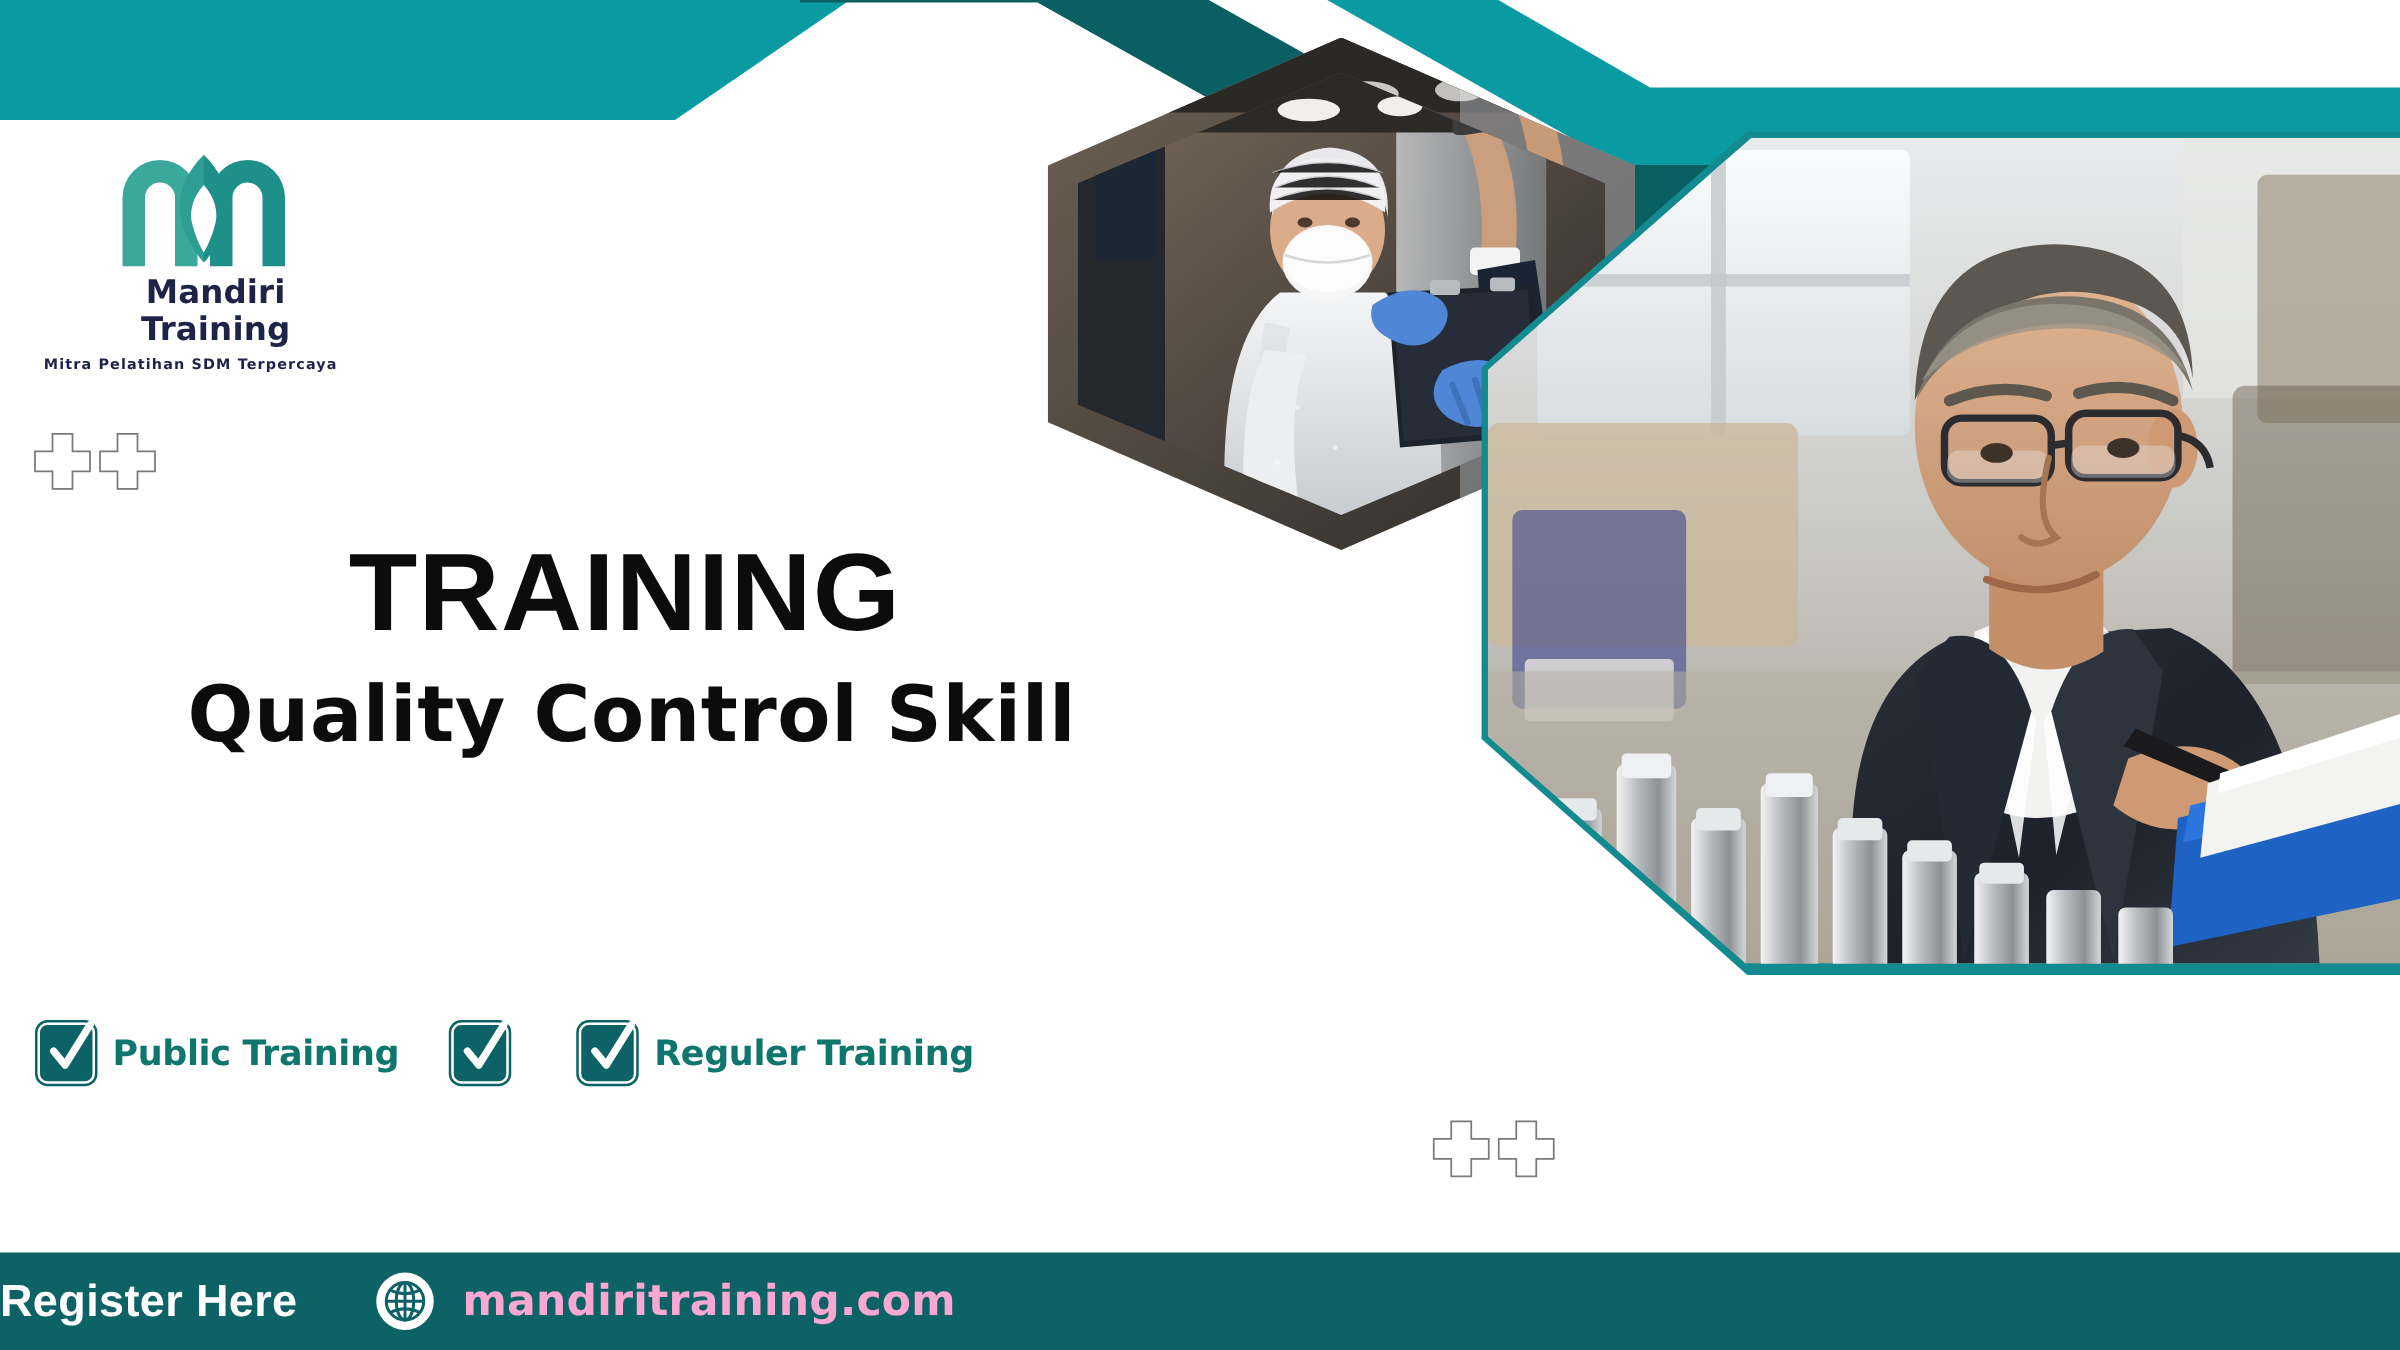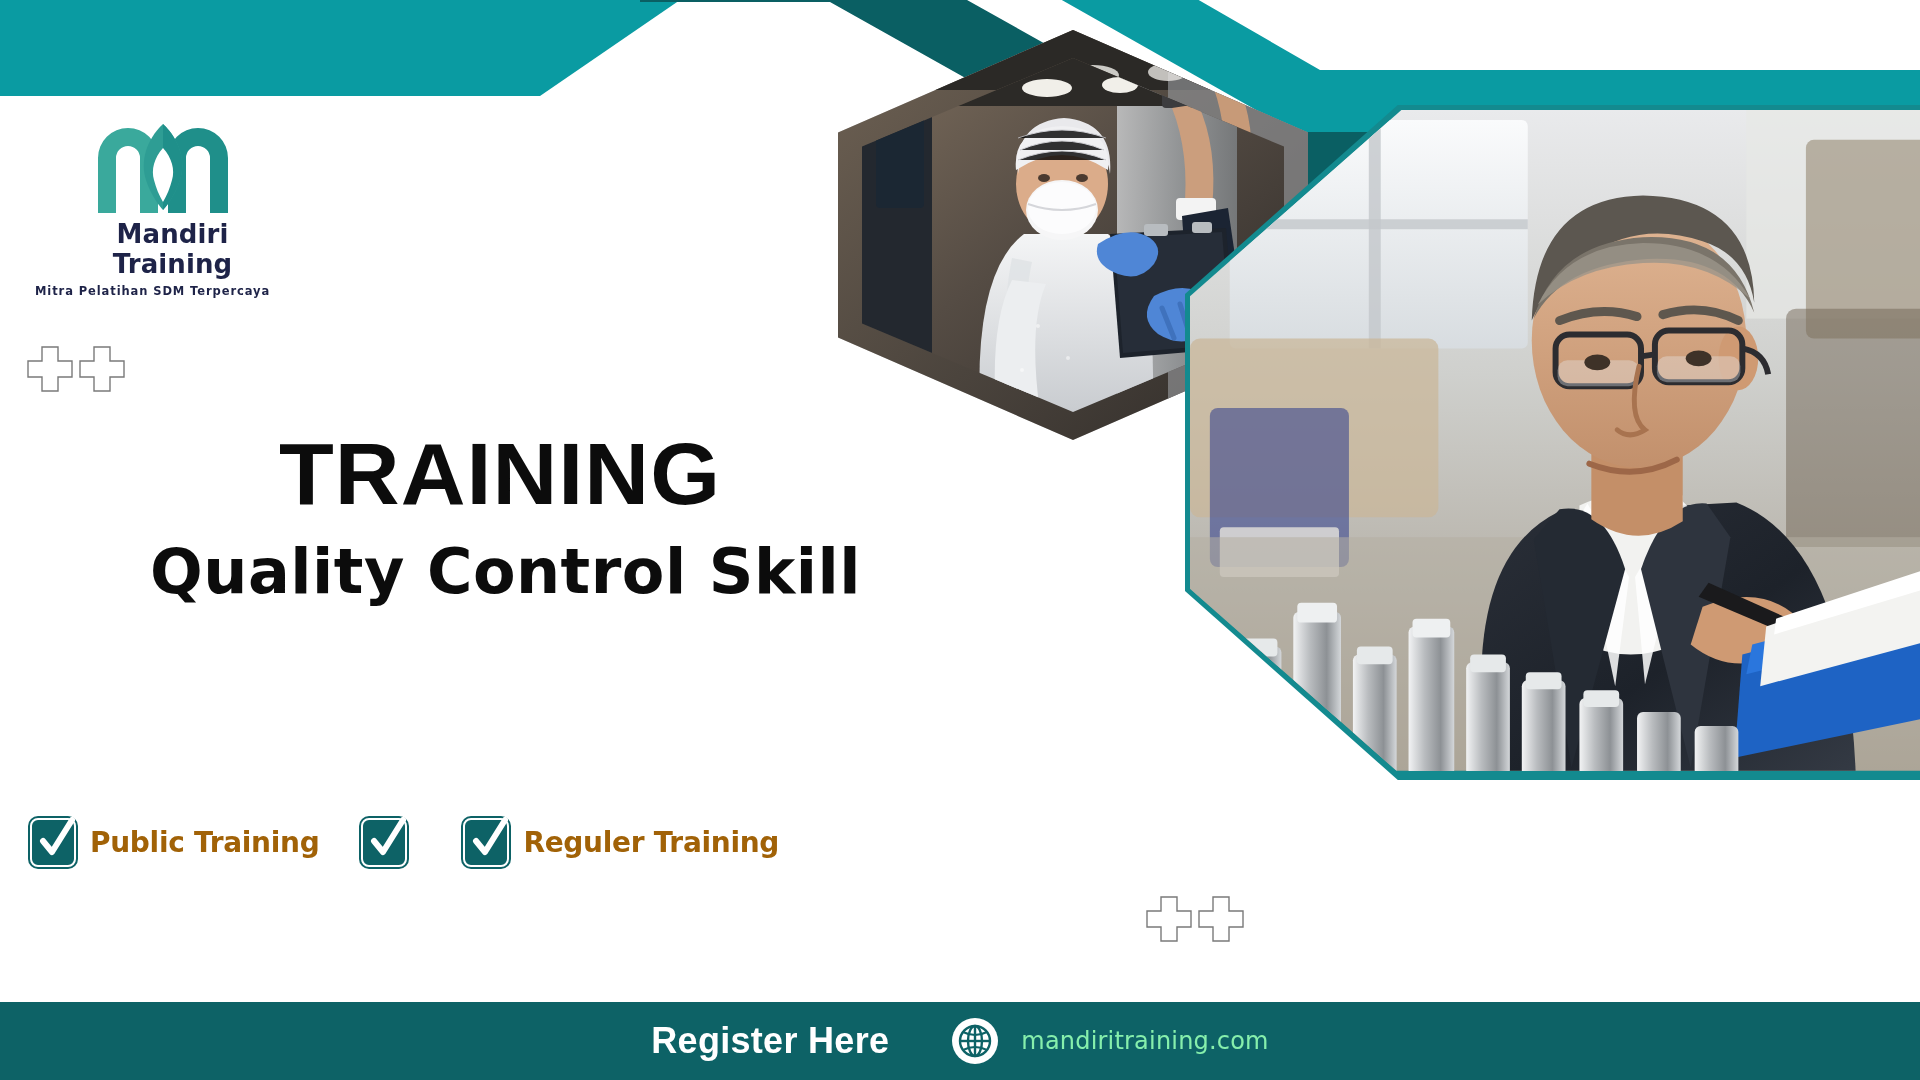--- a/index.html
+++ b/index.html
@@ -74,21 +74,21 @@
   .chk-box{
     width:42px;height:45px;flex:0 0 auto;margin-right:14px;
     background:#0d6266;border-radius:8px;
     border:2.5px solid #ffffff;
     box-shadow:0 0 0 2px #0d6266;
     display:flex;align-items:center;justify-content:center;
     position:relative;
   }
   .chk-box svg{position:absolute;left:4px;top:-2px;overflow:visible;}
   .chk-label{
-    font-size:28px;font-weight:bold;color:#a16207;white-space:nowrap;
+    font-size:28px;font-weight:bold;color:#0f766e;white-space:nowrap;
     font-family:"DejaVu Sans","Liberation Sans",sans-serif;
     letter-spacing:-.3px;
   }
 
   
   .hex-top{
     position:absolute;left:838px;top:30px;width:470px;height:410px;
   }
   .hex-shape{
     position:absolute;inset:0;
@@ -117,31 +117,31 @@
   }
   .hex-right-photo{
     position:absolute;left:5px;top:5px;right:0;bottom:5px;
     clip-path:polygon(28% 0%, 100% 0%, 100% 100%, 28% 100%, 0% 72%, 0% 28%);
     overflow:hidden;
   }
 
   
   .footer{
     position:absolute;left:0;bottom:0;width:1920px;height:78px;
-    background:#0d6266;display:flex;align-items:center;justify-content:center;gap:0;
+    background:#0d6266;display:flex;align-items:center;justify-content:flex-start;gap:0;
   }
   .footer-inner{display:flex;align-items:center;gap:62px;}
   .f-register{
     font-size:36px;font-weight:bold;color:#ffffff;letter-spacing:.3px;
     font-family:"Liberation Sans","DejaVu Sans",sans-serif;
   }
   .f-site{display:flex;align-items:center;gap:22px;}
   .globe{width:48px;height:48px;display:block;}
   .f-url{
-    font-size:24px;font-weight:normal;color:#86efac;letter-spacing:.2px;
+    font-size:34px;font-weight:bold;color:#f9a8d4;letter-spacing:.2px;
     font-family:"DejaVu Sans","Liberation Sans",sans-serif;
   }
 
   
   .ph{position:absolute;inset:0;}
 </style>
 </head>
 <body>
 
 <div class="stage">

